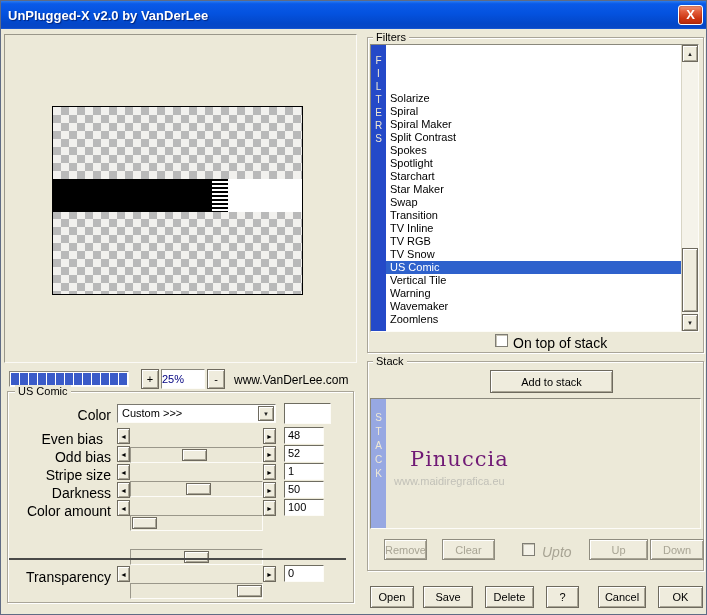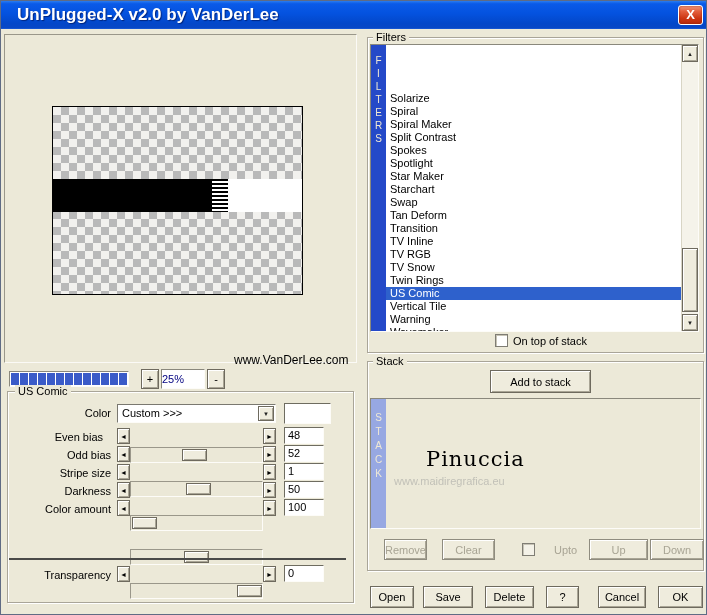--- a/index.html
+++ b/index.html
@@ -18,21 +18,21 @@
     position:relative;width:707px;height:615px;background:var(--bg);
     border:1px solid #5f6b84;overflow:hidden;font-size:11px;color:#000;
   }
   .abs{position:absolute;}
   
   .titlebar{
     left:0;top:0;width:707px;height:28px;
     background:linear-gradient(180deg,var(--tbtop) 0%,#0a5ae8 10%,#0452df 45%,#0347c9 80%,var(--tbbot) 95%,#1b5cd8 100%);
     display:flex;align-items:center;
   }
-  .titletext{color:#fff;font-weight:bold;font-size:17px;padding-left:16px;text-shadow:1px 1px 1px #00257e;}
+  .titletext{color:#fff;font-weight:bold;font-size:13px;padding-left:7px;text-shadow:1px 1px 1px #00257e;}
   .closebtn{
     position:absolute;right:5px;top:4px;width:25px;height:20px;border-radius:3px;
     border:1px solid #fff;color:#fff;font-weight:bold;font-size:13px;line-height:17px;text-align:center;
     background:linear-gradient(180deg,#f0977c 0%,#e35f3d 30%,#cc3512 70%,#b52b0c 100%);
     box-shadow:inset 0 0 2px #8c1c04;cursor:pointer;
   }
   
   .sunken{border:1px solid;border-color:#8a887c #fdfcf8 #fdfcf8 #8a887c;background:#fff;}
   .sunken-panel{border:1px solid;border-color:#9a978a #fbfaf6 #fbfaf6 #9a978a;}
   .etched{border:1px solid #a9a598;box-shadow:inset 1px 1px 0 #fff,1px 1px 0 #fff;}
@@ -44,21 +44,21 @@
     display:flex;align-items:center;justify-content:center;
     font-family:"Liberation Sans",sans-serif;
   }
   .btn.disabled{color:#a8a494;border-color:#8f8c7f;cursor:default;}
   .checkbox{width:13px;height:13px;background:#fff;border:1px solid #7f7d74;box-shadow:inset 1px 1px 0 #c6c3b5;cursor:pointer;}
   .checkbox.disabled{background:#f4f2e8;}
   .vbox{background:#fff;border:1px solid;border-color:#6e6c60 #fdfcf8 #fdfcf8 #6e6c60;padding:1px 0 0 3px;font-size:11px;cursor:text;}
   .dropdown{background:#fff;border:1px solid;border-color:#7a7870 #fdfcf8 #fdfcf8 #7a7870;position:relative;cursor:pointer;}
   .dd-text{position:absolute;left:4px;top:2px;font-size:11px;}
   .dd-btn{position:absolute;right:1px;top:1px;bottom:1px;width:16px;font-size:6px;color:#222;}
-  .label{font-size:11px;color:#000;}
+  .label{font-size:14px;color:#000;}
   .rlabel{text-align:right;}
   
   .checker{
     background-color:#f2f1ee;
     background-image:
       linear-gradient(45deg,#b9b9b9 25%,transparent 25%,transparent 75%,#b9b9b9 75%),
       linear-gradient(45deg,#b9b9b9 25%,transparent 25%,transparent 75%,#b9b9b9 75%);
     background-size:16px 16px;background-position:0 0,8px 8px;
   }
   .pv-bar{position:absolute;left:0;top:72px;height:33px;display:flex;}
@@ -85,21 +85,21 @@
   .stack-strip span{line-height:14px;}
   .flist{flex:1;overflow:hidden;padding-top:2px;cursor:default;margin-top:45px;}
   .list-item{height:13px;line-height:13px;padding-left:4px;font-size:11px;white-space:nowrap;}
   .list-item.selected{background:var(--sel);color:#fff;}
   
   .sb{width:17px;position:relative;background:#f5f3ea;border-left:1px solid #d8d5c5;}
   .sb-btn{position:absolute;left:0;width:16px;height:17px;font-size:6px;color:#222;}
   .sb-thumb{position:absolute;left:0;width:16px;background:#efecdd;border:1px solid #6e6a5e;box-shadow:inset 1px 1px 0 #fff,inset -1px -1px 0 #a9a595;cursor:grab;}
   
   .stackarea{flex:1;background:var(--bg);position:relative;}
-  .wm-name{position:absolute;left:40px;top:48px;font-size:21px;letter-spacing:1px;color:#000000;font-family:"DejaVu Serif",serif;}
+  .wm-name{position:absolute;left:24px;top:48px;font-size:21px;letter-spacing:1px;color:#701a75;font-family:"DejaVu Serif",serif;}
   .wm-url{position:absolute;left:8px;top:76px;font-size:11px;color:#c2c1b8;}
   .divider{border-top:2px solid #4a4a48;}
 </style>
 </head>
 <body>
 
 <div id="window">
 
   <div class="abs titlebar">
     <span class="titletext">UnPlugged-X v2.0 by VanDerLee</span>
@@ -127,21 +127,21 @@
       <div class="pseg"></div>
       <div class="pseg"></div>
       <div class="pseg"></div>
       <div class="pseg"></div>
       <div class="pseg"></div>
       <div class="pseg"></div>
     </div>
   <div class="abs btn" style="left:140px;top:368px;width:18px;height:20px;">+</div>
   <div class="abs sunken" style="left:160px;top:368px;width:44px;height:20px;color:#000080;line-height:18px;">25%</div>
   <div class="abs btn" style="left:206px;top:368px;width:18px;height:20px;">-</div>
-  <div class="abs label" style="left:233px;top:352px;font-size:12px;">www.VanDerLee.com</div>
+  <div class="abs label" style="left:233px;top:372px;font-size:12px;">www.VanDerLee.com</div>
 
   <div class="abs etched" style="left:6px;top:390px;width:347px;height:212px;"></div>
   <div class="abs gblabel" style="left:14px;top:384px;">US Comic</div>
 
   <div class="abs label rlabel" style="left:8px;top:406px;width:102px;">Color</div>
   <div class="abs dropdown" style="left:116px;top:403px;width:159px;height:19px;">
     <span class="dd-text">Custom &gt;&gt;&gt;</span>
     <span class="dd-btn btn">▼</span>
   </div>
   <div class="abs" style="left:283px;top:402px;width:47px;height:21px;background:#fff;border:1px solid;border-color:#6e6c60 #fdfcf8 #fdfcf8 #6e6c60;"></div>
@@ -207,68 +207,66 @@
         <span>R</span>
         <span>S</span>
       </div>
     <div class="flist">
         <div class="list-item">Solarize</div>
         <div class="list-item">Spiral</div>
         <div class="list-item">Spiral Maker</div>
         <div class="list-item">Split Contrast</div>
         <div class="list-item">Spokes</div>
         <div class="list-item">Spotlight</div>
+        <div class="list-item">Starchart</div>
         <div class="list-item">Star Maker</div>
-        <div class="list-item">Starchart</div>
         <div class="list-item">Swap</div>
-        <div class="list-item">Tan Deform</div>
         <div class="list-item">Transition</div>
         <div class="list-item">TV Inline</div>
         <div class="list-item">TV RGB</div>
         <div class="list-item">TV Snow</div>
-        <div class="list-item">Twin Rings</div>
         <div class="list-item selected">US Comic</div>
         <div class="list-item">Vertical Tile</div>
         <div class="list-item">Warning</div>
         <div class="list-item">Wavemaker</div>
         <div class="list-item">Zoomlens</div>
       </div>
     <div class="sb">
       <div class="sb-btn btn" style="top:0;">▲</div>
       <div class="sb-thumb" style="top:203px;height:64px;"></div>
       <div class="sb-btn btn" style="bottom:0;">▼</div>
     </div>
   </div>
 
   <div class="abs checkbox" style="left:494px;top:333px;"></div>
   <div class="abs label" style="left:512px;top:334px;">On top of stack</div>
 
   <div class="abs etched" style="left:366px;top:360px;width:337px;height:210px;"></div>
   <div class="abs gblabel" style="left:372px;top:354px;">Stack</div>
 
-  <div class="abs btn" style="left:489px;top:369px;width:101px;height:23px;">Add to stack</div>
+  <div class="abs btn" style="left:489px;top:369px;width:123px;height:23px;">Add to stack</div>
 
   <div class="abs sunken listwrap" style="left:369px;top:397px;width:331px;height:131px;">
     <div class="strip stack-strip">
         <span>S</span>
         <span>T</span>
         <span>A</span>
         <span>C</span>
         <span>K</span>
       </div>
     <div class="stackarea">
       <div class="wm-name">Pinuccia</div>
       <div class="wm-url">www.maidiregrafica.eu</div>
     </div>
   </div>
 
   <div class="abs btn disabled" style="left:383px;top:538px;width:43px;height:21px;">Remove</div>
   <div class="abs btn disabled" style="left:441px;top:538px;width:53px;height:21px;">Clear</div>
   <div class="abs checkbox disabled" style="left:521px;top:542px;"></div>
-  <div class="abs label" style="left:553px;top:543px;color:#a8a494;">Upto</div>
+  <div class="abs label" style="left:541px;top:543px;color:#a8a494;font-style:italic;">Upto</div>
   <div class="abs btn disabled" style="left:588px;top:538px;width:59px;height:21px;">Up</div>
   <div class="abs btn disabled" style="left:649px;top:538px;width:54px;height:21px;">Down</div>
 
   <div class="abs btn" style="left:369px;top:585px;width:44px;height:22px;">Open</div>
   <div class="abs btn" style="left:422px;top:585px;width:50px;height:22px;">Save</div>
   <div class="abs btn" style="left:484px;top:585px;width:49px;height:22px;">Delete</div>
   <div class="abs btn" style="left:545px;top:585px;width:33px;height:22px;">?</div>
   <div class="abs btn" style="left:597px;top:585px;width:48px;height:22px;">Cancel</div>
   <div class="abs btn" style="left:657px;top:585px;width:45px;height:22px;">OK</div>
 

